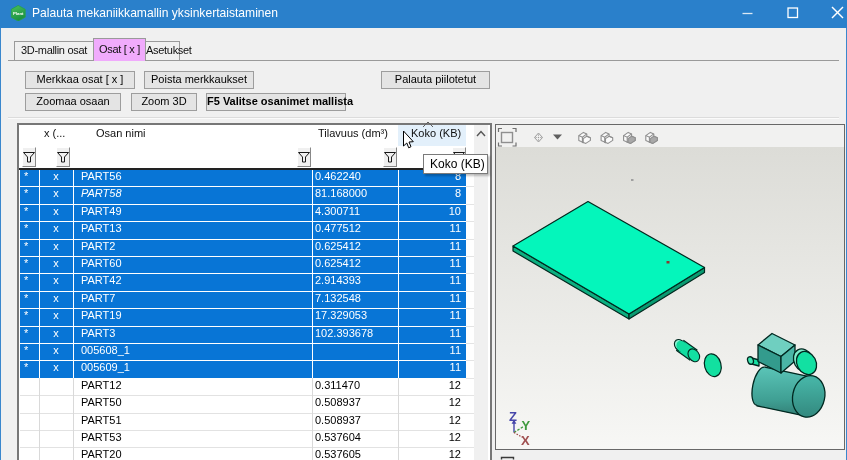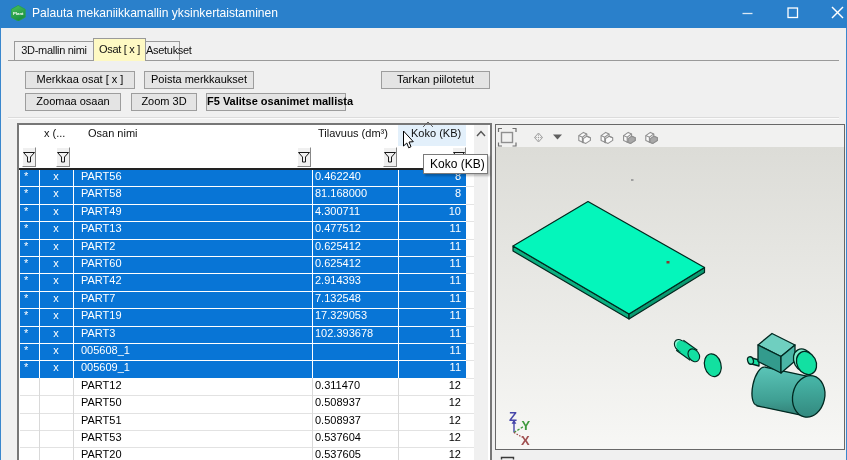--- a/index.html
+++ b/index.html
@@ -9,21 +9,21 @@
   
   #titlebar{left:0;top:0;width:847px;height:28px;background:#2a80cb;}
   #title{left:32px;top:6px;color:#fff;font-size:12.1px;white-space:nowrap;}
   
   #bl{left:0;top:28px;width:1px;height:432px;background:#3a87cd;}
   #br{left:846px;top:28px;width:1px;height:432px;background:#3a87cd;}
   
   .tab{top:41px;height:19px;background:#f0f0f0;border:1px solid #9a9a9a;border-bottom:none;
        font-size:11px;color:#101010;text-align:center;line-height:16px;letter-spacing:-0.3px;box-sizing:border-box;}
   #tabline{left:8px;top:60px;width:831px;height:1px;background:#9a9a9a;}
-  #tab2{background:#fef9c3;top:38px;height:23px;z-index:3;}
+  #tab2{background:#f0abfc;top:38px;height:23px;z-index:3;}
   
   .btn{background:#e4e4e4;border:1px solid #9d9d9d;box-sizing:border-box;font-size:11px;
        color:#000;text-align:center;line-height:14.5px;height:18px;white-space:nowrap;}
   .hdrtxt{top:127px;font-size:11px;color:#101010;white-space:nowrap;z-index:2;}
   .row{left:20px;width:446px;height:17px;font-size:11px;white-space:nowrap;line-height:12px;}
   .selrow{background:#0875d6;color:#fff;}
   .unselrow{background:#fff;color:#000;}
   .cell{position:absolute;top:0;height:100%;line-height:inherit;}
   .unselrow{border-bottom:1px solid #e2e2e2;box-sizing:content-box;}
   .funnel{top:147px;width:14px;height:20px;background:#f0f0f0;border-top:1px solid #fff;
@@ -56,38 +56,38 @@
   <svg class="abs" style="left:720px;top:0" width="127" height="27">
     <line x1="22.5" y1="13.5" x2="32.5" y2="13.5" stroke="#dce8f4" stroke-width="1.3"></line>
     <rect x="68" y="8" width="9.5" height="9.5" fill="none" stroke="#fff" stroke-width="1.3"></rect>
     <line x1="112" y1="7" x2="123" y2="18" stroke="#fff" stroke-width="1.4"></line>
     <line x1="123" y1="7" x2="112" y2="18" stroke="#fff" stroke-width="1.4"></line>
   </svg>
   <div class="abs" id="bl"></div>
   <div class="abs" id="br"></div>
 
   <div class="abs" id="tabline"></div>
-  <div class="abs tab" style="left:14px;width:80px;">3D-mallin nimi</div>
+  <div class="abs tab" style="left:14px;width:80px;">3D-mallin osat</div>
   <div class="abs tab" id="tab2" style="left:93px;width:53px;line-height:21px;">Osat [ x ]</div>
   <div class="abs tab" style="left:145px;width:35px;">Asetukset</div>
 
   <div class="abs btn" style="left:25px;top:71px;width:110px;">Merkkaa osat [ x ]</div>
   <div class="abs btn" style="left:144px;top:71px;width:110px;">Poista merkkaukset</div>
-  <div class="abs btn" style="left:381px;top:71px;width:109px;">Tarkan piilotetut</div>
+  <div class="abs btn" style="left:381px;top:71px;width:109px;">Palauta piilotetut</div>
   <div class="abs btn" style="left:25px;top:93px;width:96px;">Zoomaa osaan</div>
   <div class="abs btn" style="left:131px;top:93px;width:66px;">Zoom 3D</div>
   <div class="abs btn" style="left:206px;top:93px;width:140px;font-weight:bold;">F5 Valitse osanimet mallista</div>
 
   <div class="abs" style="left:8px;top:117px;width:831px;height:1px;background:#dcdcdc;"></div>
   <div class="abs" style="left:8px;top:118px;width:831px;height:1px;background:#fbfbfb;"></div>
 
   <div class="abs" id="tablebox"></div>
 
   <div class="abs hdrtxt" style="left:44px;">x (...</div>
-  <div class="abs hdrtxt" style="left:88px;">Osan nimi</div>
+  <div class="abs hdrtxt" style="left:96px;">Osan nimi</div>
   <div class="abs hdrtxt" style="left:318px;">Tilavuus (dm³)</div>
   <div class="abs" style="left:398px;top:125px;width:68px;height:21px;background:#e3f0fb;z-index:1;"></div>
   <div class="abs hdrtxt" style="left:411px;">Koko (KB)</div>
   <svg class="abs" style="left:422px;top:121px;z-index:2" width="12" height="7">
       <path d="M1 6 L6 1 L11 6" fill="none" stroke="#606060" stroke-width="1"></path>
     </svg>
 
   <div class="abs funnel" style="left:22px;"></div>
   <div class="abs funnel" style="left:56px;"></div>
   <div class="abs funnel" style="left:297px;"></div>
@@ -109,21 +109,21 @@
   <div class="abs row selrow" style="top:170px;height:16px;">
       <span class="cell" style="left:4px;width:12px;">*</span>
       <span class="cell" style="left:19px;width:34px;text-align:center;">x</span>
       <span class="cell" style="left:61px;">PART56</span>
       <span class="cell" style="left:295px;">0.462240</span>
       <span class="cell" style="left:378px;width:63px;text-align:right;">8</span>
     </div>
     <div class="abs row selrow" style="top:187px;height:17px;">
       <span class="cell" style="left:4px;width:12px;">*</span>
       <span class="cell" style="left:19px;width:34px;text-align:center;">x</span>
-      <span class="cell" style="left:61px;">PART58</span>
+      <span class="cell" style="left:61px;font-style:italic;">PART58</span>
       <span class="cell" style="left:295px;">81.168000</span>
       <span class="cell" style="left:378px;width:63px;text-align:right;">8</span>
     </div>
     <div class="abs row selrow" style="top:205px;height:16px;">
       <span class="cell" style="left:4px;width:12px;">*</span>
       <span class="cell" style="left:19px;width:34px;text-align:center;">x</span>
       <span class="cell" style="left:61px;">PART49</span>
       <span class="cell" style="left:295px;">4.300711</span>
       <span class="cell" style="left:378px;width:63px;text-align:right;">10</span>
     </div>

